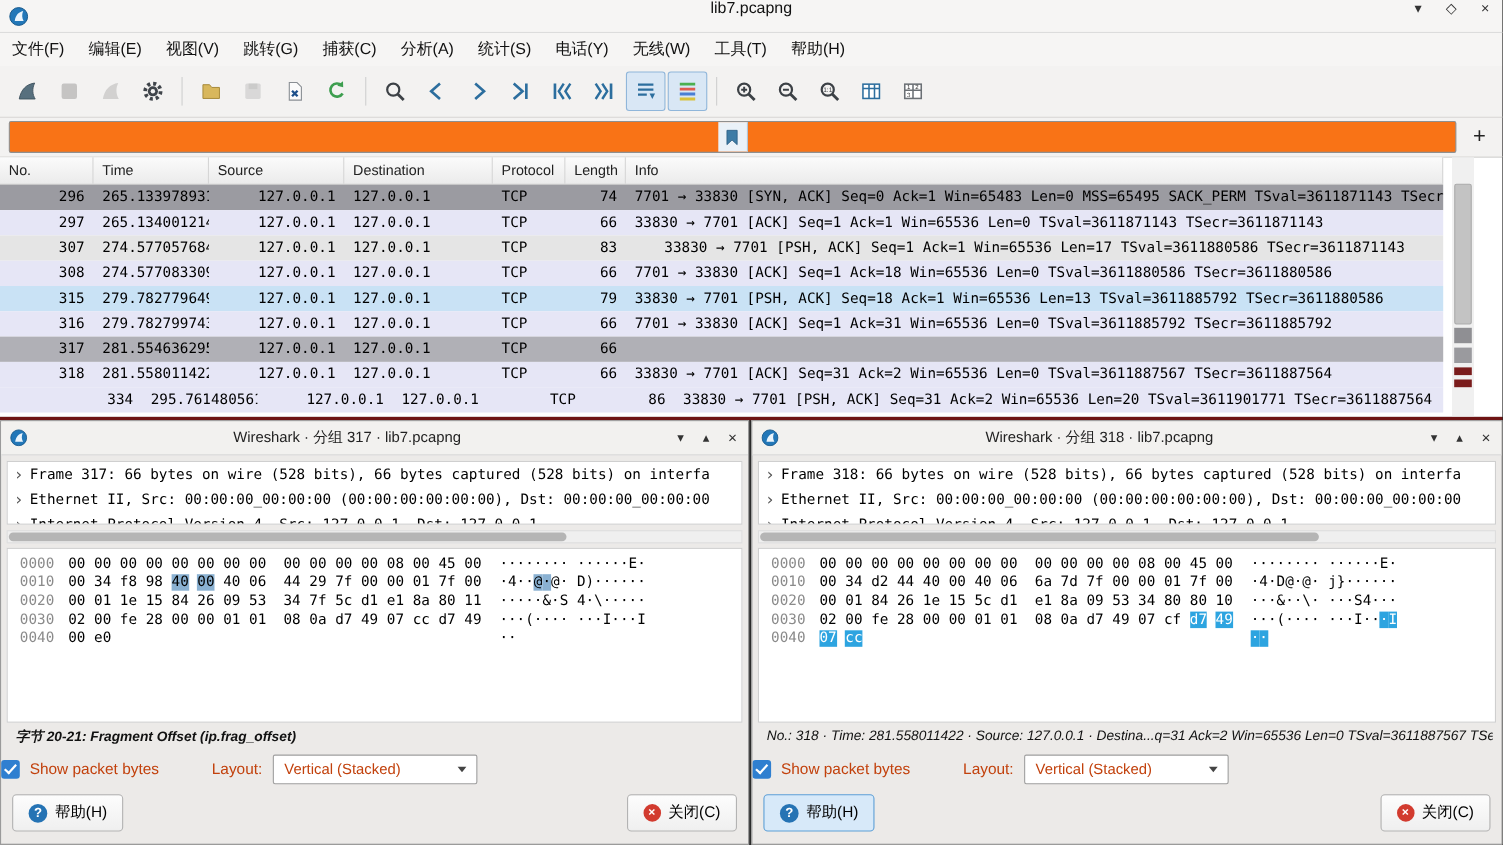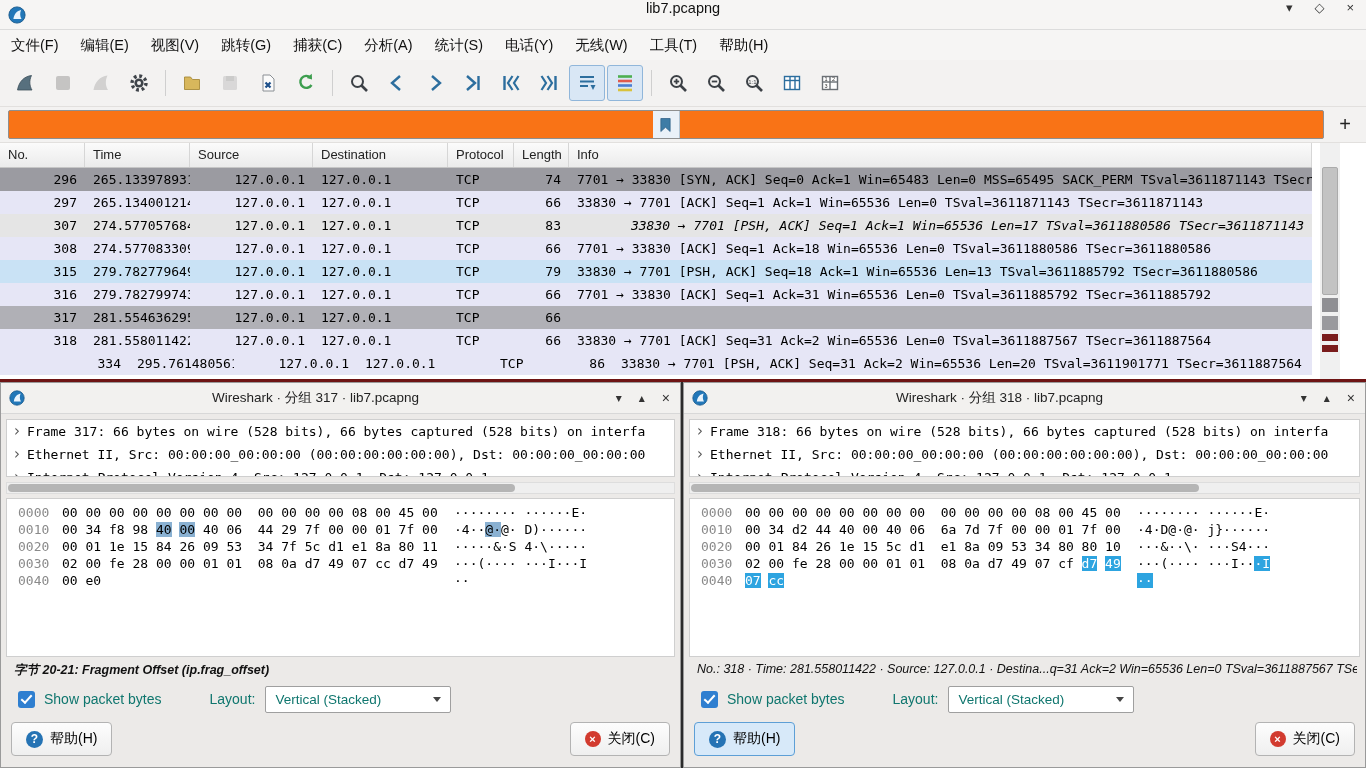--- a/index.html
+++ b/index.html
@@ -70,21 +70,21 @@
   .dhscroll{position:absolute;top:99px;left:5px;right:5px;height:12px;background:#efefef;border:1px solid #ddd;box-sizing:border-box;}
   .dhthumb{position:absolute;left:1px;top:1px;height:8px;width:76%;background:#b5b5b5;border-radius:4px;}
   .dhex{position:absolute;top:115px;left:5px;right:5px;height:159px;background:#fff;border:1px solid #cfcfcf;font-family:"DejaVu Sans Mono",monospace;font-size:13px;padding:5px 0 0 11px;box-sizing:border-box;overflow:hidden;white-space:pre;color:#000;}
   .hexrow{height:17px;line-height:17px;}
   .off{display:inline-block;width:44px;color:#8a8a8a;}
   .hbytes{display:inline-block;width:392px;}
   .hascii{display:inline-block;}
   .hx.hl{background:var(--hlbg);color:var(--hlfg);}
   .dstatus{position:absolute;top:279px;left:13px;right:8px;font-size:12.5px;font-style:italic;color:#111;white-space:nowrap;overflow:hidden;}
   .dstatus.bold{font-weight:bold;}
-  .dfooter{position:absolute;top:301px;left:17px;right:10px;height:30px;display:flex;align-items:center;font-size:14px;color:#0f766e;}
+  .dfooter{position:absolute;top:301px;left:0;right:10px;height:30px;display:flex;align-items:center;font-size:14px;color:#c2410c;}
   .dcheck{width:17px;height:17px;background:#2f7fd0;border-radius:3px;position:relative;margin-right:9px;flex-shrink:0;}
   .checkmark{position:absolute;left:3px;top:4px;width:9px;height:4px;border-left:2px solid #fff;border-bottom:2px solid #fff;transform:rotate(-48deg);}
   .dchecklabel{margin-right:48px;white-space:nowrap;}
   .dlayoutlabel{margin-right:10px;white-space:nowrap;}
   .dselect{width:186px;height:27px;background:#fff;border:1px solid #9f9f9f;border-radius:2px;display:flex;align-items:center;padding-left:9px;box-sizing:border-box;font-size:13.5px;position:relative;flex-shrink:0;}
   .selarrow{position:absolute;right:9px;width:0;height:0;border-left:4px solid transparent;border-right:4px solid transparent;border-top:5px solid #444;}
   .dbuttons{position:absolute;top:339px;left:10px;right:10px;height:34px;}
   .dbtn{position:absolute;top:0;height:34px;display:flex;align-items:center;padding:0 14px;background:linear-gradient(#fdfdfd,#efefef);border:1px solid #b3b3b3;border-radius:4px;font-size:14px;box-sizing:border-box;gap:7px;white-space:nowrap;color:#000;}
   .dbtn.help{left:0;}
   .dbtn.close{right:0;}
@@ -319,21 +319,21 @@
           <span class="pcell" style="width: 55px; text-align: right;">66</span>
           <span class="pcell" style="width: 743px; text-align: left;">33830 → 7701 [ACK] Seq=1 Ack=1 Win=65536 Len=0 TSval=3611871143 TSecr=3611871143</span>
         </div>
         <div class="prow" style="background: #e5e5e5; color: rgb(0, 0, 0);">
           <span class="pcell" style="width: 85px; text-align: right;">307</span>
           <span class="pcell" style="width: 105px; text-align: left;">274.577057684</span>
           <span class="pcell" style="width: 123px; text-align: right;">127.0.0.1</span>
           <span class="pcell" style="width: 135px; text-align: left;">127.0.0.1</span>
           <span class="pcell" style="width: 66px; text-align: left;">TCP</span>
           <span class="pcell" style="width: 55px; text-align: right;">83</span>
-          <span class="pcell" style="width: 743px; text-align: right; font-style: italic;">33830 → 7701 [PSH, ACK] Seq=1 Ack=1 Win=65536 Len=17 TSval=3611880586 TSecr=3611871143</span>
+          <span class="pcell" style="width: 743px; text-align: center;">33830 → 7701 [PSH, ACK] Seq=1 Ack=1 Win=65536 Len=17 TSval=3611880586 TSecr=3611871143</span>
         </div>
         <div class="prow" style="background: rgb(230, 230, 246); color: rgb(0, 0, 0);">
           <span class="pcell" style="width: 85px; text-align: right;">308</span>
           <span class="pcell" style="width: 105px; text-align: left;">274.577083309</span>
           <span class="pcell" style="width: 123px; text-align: right;">127.0.0.1</span>
           <span class="pcell" style="width: 135px; text-align: left;">127.0.0.1</span>
           <span class="pcell" style="width: 66px; text-align: left;">TCP</span>
           <span class="pcell" style="width: 55px; text-align: right;">66</span>
           <span class="pcell" style="width: 743px; text-align: left;">7701 → 33830 [ACK] Seq=1 Ack=18 Win=65536 Len=0 TSval=3611880586 TSecr=3611880586</span>
         </div>

